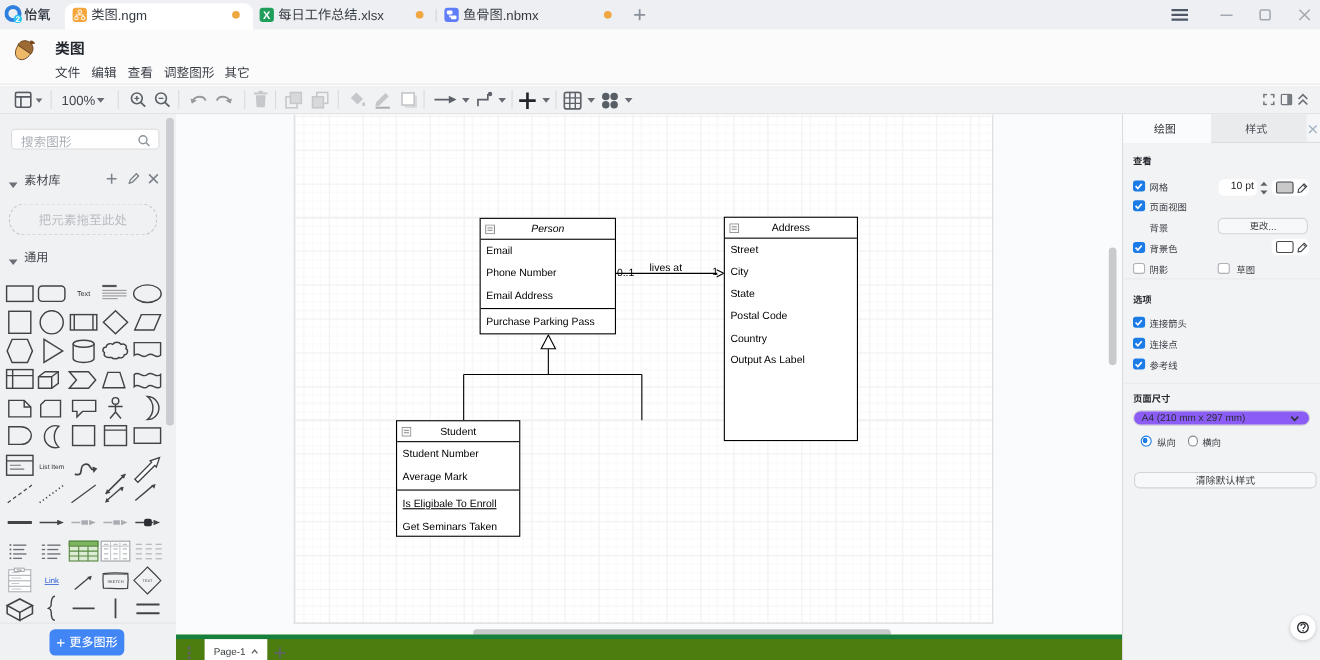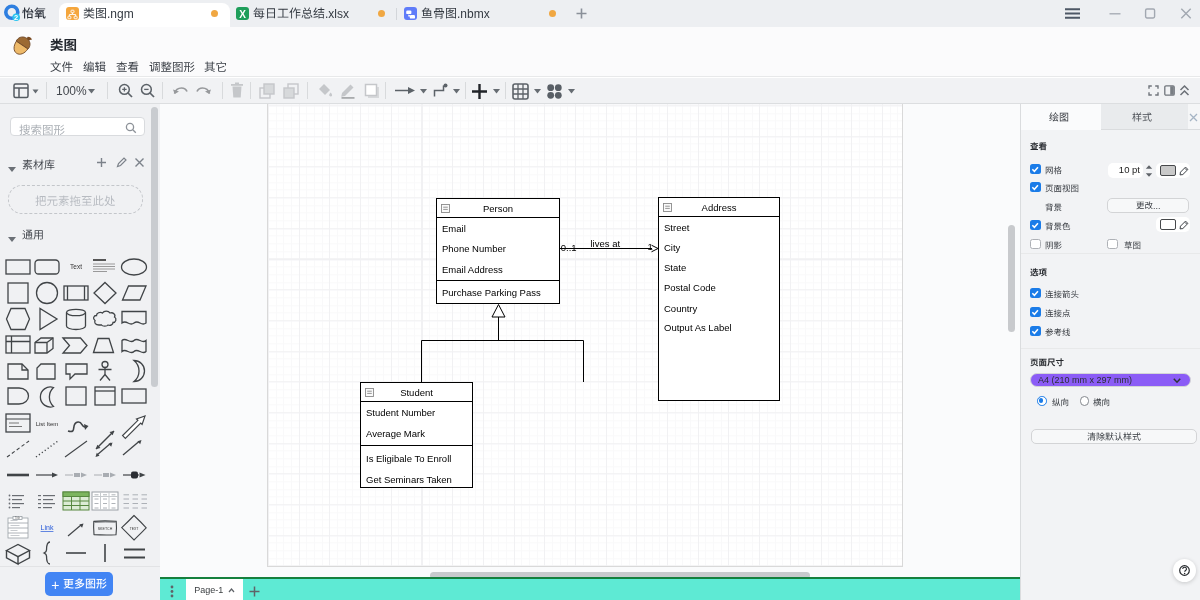--- a/index.html
+++ b/index.html
@@ -35,21 +35,21 @@
  repeating-linear-gradient(to bottom,#f9f9fa 0,#f9f9fa 1px,transparent 1px,transparent 7.675px);
 background-position:0 1.3px,0 1.3px,0 1.3px,0 1.3px}
 .uml{position:absolute;background:#fff;border:1px solid #000;font-size:9.5px;color:#000}
 .uhead{border-bottom:1px solid #000;text-align:center;position:relative}
 .urow{padding-left:5px;display:flex;align-items:center}
 .udiv{border-top:1px solid #000}
 .uicon{position:absolute;left:4px;top:5px}
 #vscroll{position:absolute;left:848px;top:121px;width:7px;height:107px;background:#c8cacd;border-radius:4px}
 #hscroll{position:absolute;left:270px;top:468px;width:380px;height:7px;background:#c8cacd;border-radius:4px}
 
-#footer{position:absolute;left:160px;top:577px;width:860px;height:23px;background:#5eead4;border-top:2px solid #15803d;box-sizing:border-box}
+#footer{position:absolute;left:160px;top:577px;width:860px;height:23px;background:#4d7c0f;border-top:4px solid #15803d;box-sizing:border-box}
 #ptab{position:absolute;left:26px;top:0;width:57px;height:23px;background:#fff;font-size:9px;color:#3c4043;line-height:22px;text-align:center}
 
 #panel{position:absolute;left:1020px;top:104px;width:180px;height:496px;background:#f2f3f5;border-left:1px solid #dadcde;font-size:9px;color:#383c42}
 #ptabs{position:absolute;left:0;top:0;width:180px;height:26px}
 #ptab2{position:absolute;left:80px;top:0;width:87px;height:26px;background:#e9ebed;border-bottom:1px solid #dadcde}
 .cb{position:absolute;width:10.3px;height:10.3px;border-radius:2.5px}
 .cbon{background:#1b7ce8}
 .cboff{background:#fff;border:1px solid #aeb1b6}
 .pdiv{position:absolute;left:0;width:180px;border-top:1px solid #e8e9ea}
 .pbtn{position:absolute;background:#f7f8f9;border:1px solid #d3d4d6;border-radius:5px;text-align:center;color:#383c42}
@@ -488,21 +488,21 @@
         <path d="M491.5 141.2L498 144.5l-6.5 3.3"></path>
   <path d="M338.5 213v23.5M261.5 236.5v41.5M423.5 236.5v41.5M261.5 236.5h162"></path>
   <path d="M338.5 200.5l6.5 12.5h-13z" fill="#fff"></path>
   <g fill="#000" stroke="none" font-size="9.5" font-family="Liberation Sans">
           <text x="430.5" y="142.5">lives at</text>
           <text x="400.8" y="147">0..1</text>
           <text x="487.5" y="146">1</text>
         </g>
  </svg>
  <div class="uml" style="left:276px;top:94px;width:124px;height:106px">
-  <div class="uhead" style="height:19px;line-height:19px;"><svg class="uicon" width="9" height="9" viewBox="0 0 9 9">
+  <div class="uhead" style="height:19px;line-height:19px;font-style:italic"><svg class="uicon" width="9" height="9" viewBox="0 0 9 9">
             <rect x="0.5" y="0.5" width="8" height="8" fill="#fafafa" stroke="#8a8a8a" stroke-width="0.9"></rect>
             <path d="M2.2 3.2h4.6M2.2 5.4h4.6" stroke="#8a8a8a" stroke-width="0.9" fill="none"></path>
           </svg>Person</div>
   <div class="urow" style="height:20px">Email</div>
   <div class="urow" style="height:20px">Phone Number</div>
   <div class="urow" style="height:22px">Email Address</div>
   <div class="udiv urow" style="height:23px">Purchase Parking Pass</div>
  </div>
  <div class="uml" style="left:498px;top:93px;width:122px;height:204px">
   <div class="uhead" style="height:19px;line-height:19px"><svg class="uicon" width="9" height="9" viewBox="0 0 9 9">
@@ -517,21 +517,21 @@
   <div class="urow" style="height:16px">Output As Label</div>
  </div>
  <div class="uml" style="left:200px;top:278px;width:113px;height:106px">
   <div class="uhead" style="height:19px;line-height:19px"><svg class="uicon" width="9" height="9" viewBox="0 0 9 9">
             <rect x="0.5" y="0.5" width="8" height="8" fill="#fafafa" stroke="#8a8a8a" stroke-width="0.9"></rect>
             <path d="M2.2 3.2h4.6M2.2 5.4h4.6" stroke="#8a8a8a" stroke-width="0.9" fill="none"></path>
           </svg>Student</div>
   <div class="urow" style="height:20px">Student Number</div>
   <div class="urow" style="height:23px">Average Mark</div>
   <div class="udiv urow" style="height:25px">
-          <span style="">Is Eligibale To Enroll</span>
+          <span style="text-decoration:underline">Is Eligibale To Enroll</span>
         </div>
   <div class="urow" style="height:18px">Get Seminars Taken</div>
  </div>
  <div id="vscroll"></div>
  <div id="hscroll"></div>
 </div>
 
 <div id="footer">
  <svg class="abs" style="left:10px;top:6px" width="4" height="13" viewBox="0 0 4 13">
         <g fill="#5f6368">

